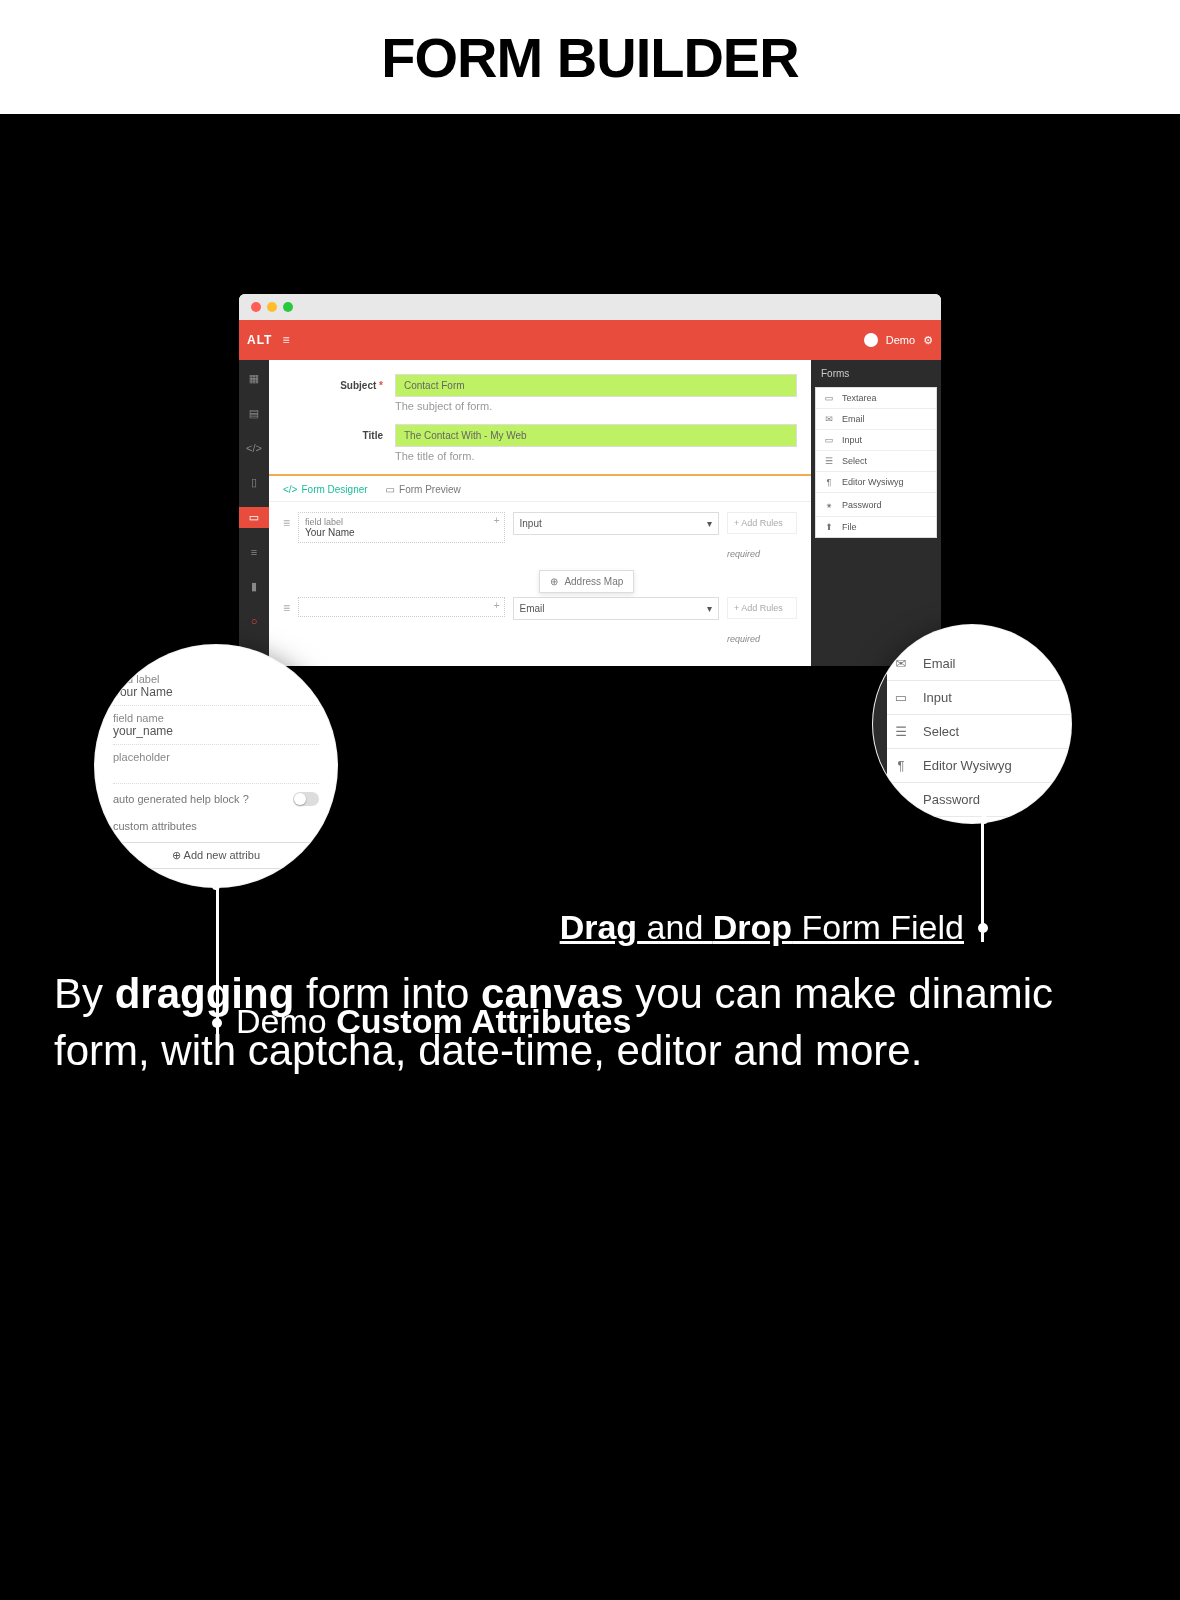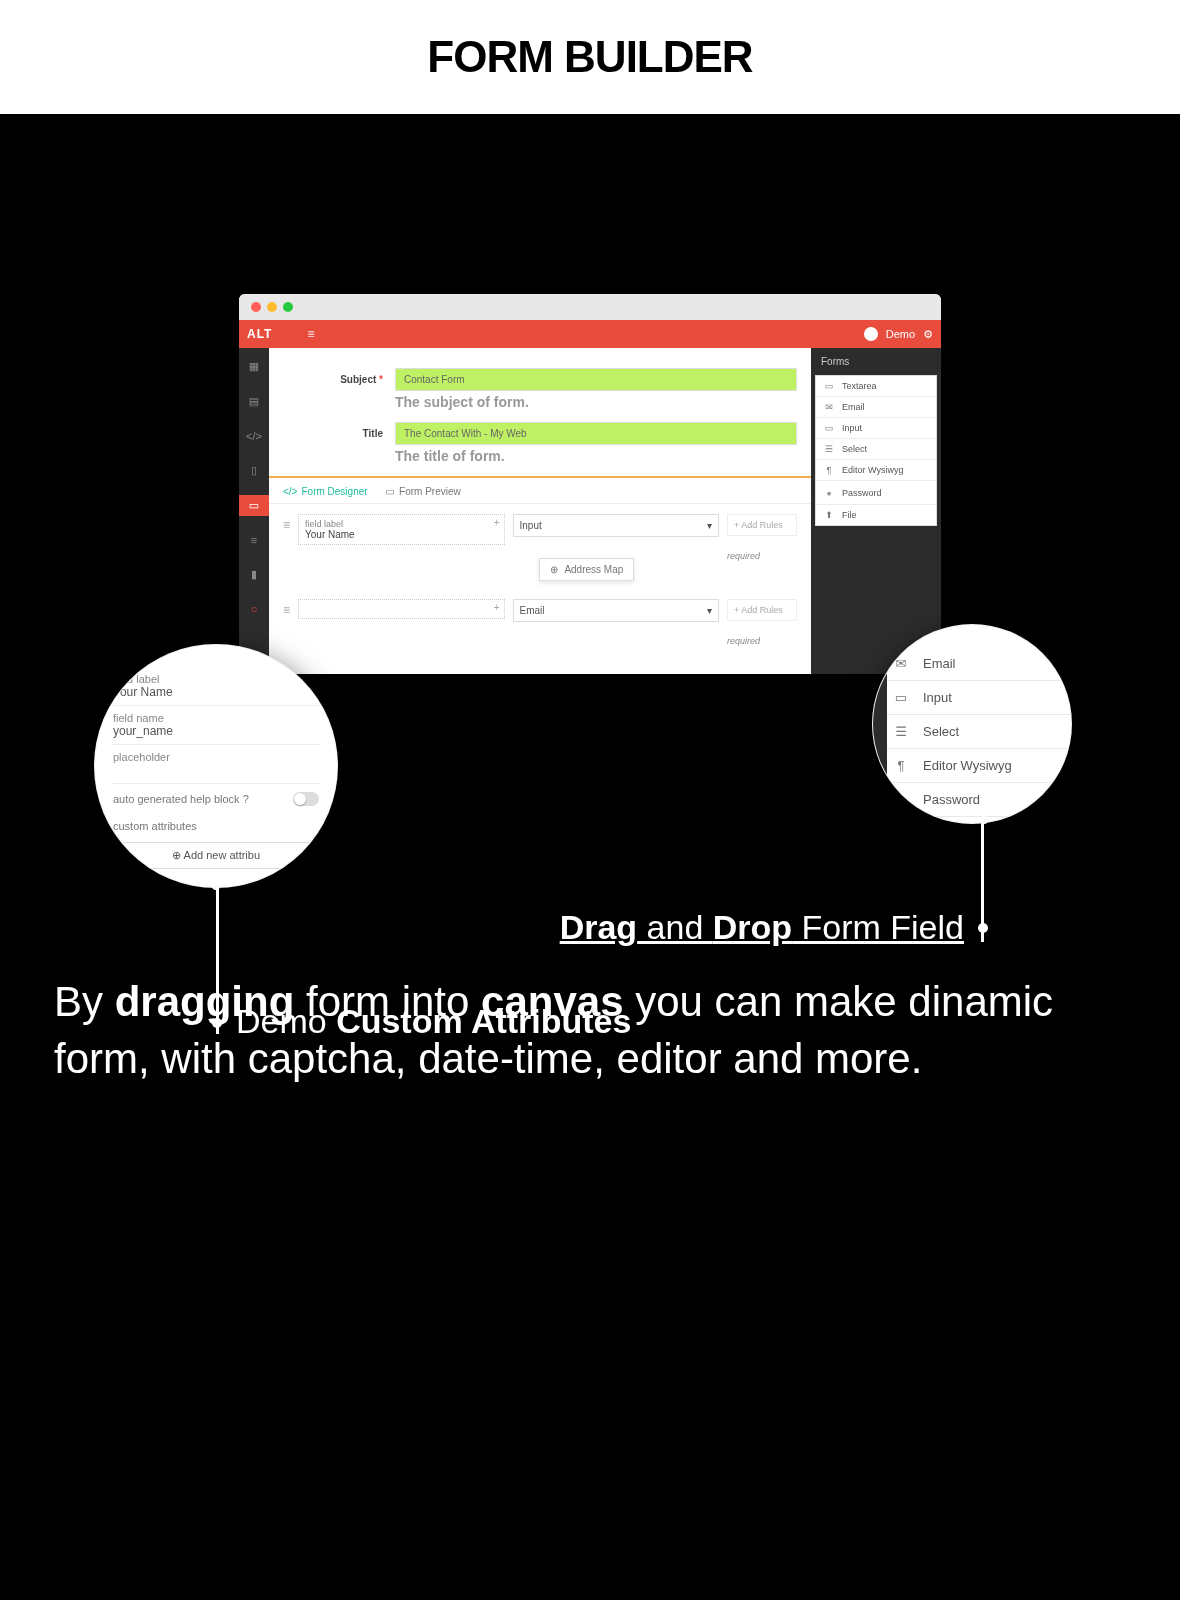--- a/index.html
+++ b/index.html
@@ -1,53 +1,53 @@
 <!DOCTYPE html>
 <html><head>
 <meta charset="utf-8">
 <style>
   * { box-sizing: border-box; margin: 0; padding: 0; }
   body { font-family: -apple-system, BlinkMacSystemFont, "Segoe UI", Arial, sans-serif; background: #000; width: 1180px; }
   
   
   .hero-header { background: #fff; height: 114px; display: flex; align-items: center; justify-content: center; position: relative; }
-  .hero-title { font-size: 44px; font-weight: 800; letter-spacing: -1px; color: #000; }
+  .hero-title { font-size: 56px; font-weight: 800; letter-spacing: -1px; color: #000; }
   .hero-arrow { position: absolute; bottom: -22px; left: 50%; transform: translateX(-50%); width: 0; height: 0; border-left: 26px solid transparent; border-right: 26px solid transparent; border-top: 24px solid #fff; }
   
   .black-section { background: #000; padding-top: 180px; padding-bottom: 100px; position: relative; }
   
   
   .browser { position: relative; margin: 0 auto; width: 702px; background: #fff; border-radius: 6px 6px 0 0; box-shadow: 0 10px 40px rgba(0,0,0,0.5); overflow: visible; }
   .browser-bar { height: 26px; background: #e8e8e8; border-radius: 6px 6px 0 0; display: flex; align-items: center; padding-left: 12px; gap: 6px; }
   .dot { width: 10px; height: 10px; border-radius: 50%; }
   .dot-r { background: #ff5f56; }
   .dot-y { background: #ffbd2e; }
   .dot-g { background: #27c93f; }
   
-  .topbar { background: #e74c3c; color: #fff; height: 28px; display: flex; align-items: center; padding: 0 8px; font-size: 11px; gap: 25px; }
+  .topbar { background: #e74c3c; color: #fff; height: 40px; display: flex; align-items: center; padding: 0 8px; font-size: 11px; }
   .logo { font-weight: 700; font-size: 12px; letter-spacing: 1px; }
   .hamburger { margin-left: 10px; font-size: 12px; color: rgba(255,255,255,0.9);}
   .topbar-right { margin-left: auto; display: flex; align-items: center; gap: 8px; }
   .avatar { width: 14px; height: 14px; border-radius: 50%; background: #fff; display:inline-block;}
   .gear { font-size: 11px; }
   
   .app-body { display: flex; background: #f4f4f4; min-height: 300px; }
   
   .icon-rail { width: 30px; background: #2c2c2c; display: flex; flex-direction: column; align-items: center; padding-top: 8px; gap: 14px; }
   .rail-icon { color: #888; font-size: 11px; width: 100%; text-align: center; padding: 4px 0;}
   .rail-icon.active { background: #e74c3c; color: #fff; }
   .rail-icon.red { color: #e74c3c; }
   
-  .main-area { flex: 1; background: #fff; padding: 20px 14px; font-size: 10px; color: #555; position: relative; }
+  .main-area { flex: 1; background: #fff; padding: 14px 14px; font-size: 10px; color: #555; position: relative; }
   .form-row { display: flex; align-items: flex-start; margin-bottom: 12px; gap: 12px; }
   .form-label-col { width: 100px; text-align: right; padding-top: 6px; font-weight: 600; color: #444; }
   .req { color: #e74c3c; }
   .form-input { flex: 1; }
   .text-input { border: 1px solid #ddd; padding: 5px 8px; width: 100%; font-size: 10px; color: #666; background: #bef264; }
-  .help-text { font-size: 14px; color: #999; margin-top: 3px; font-weight: bold; }
+  .help-text { font-size: 11px; color: #999; margin-top: 3px; }
   
   .tabs-row { display: flex; gap: 18px; border-bottom: 1px solid #eee; padding-bottom: 6px; margin-bottom: 10px; font-size: 10px; border-top: 2px solid #f0ad4e; padding-top: 8px; margin-left:-14px; margin-right:-14px; padding-left: 14px;}
   .tab { color: #777; display: flex; align-items: center; gap: 4px; }
   .tab.active { color: #1abc9c; }
   .tab-icon { font-size: 10px; }
   
   .designer-row { display: flex; gap: 8px; align-items: flex-start; margin-bottom: 8px; }
   .drag-ico { color: #aaa; font-size: 12px; padding-top: 4px;}
   .field-box { border: 1px dotted #ccc; padding: 4px 6px; position: relative; flex: 1; min-width: 120px; }
   .field-box .lbl { font-size: 9px; color: #888; }

